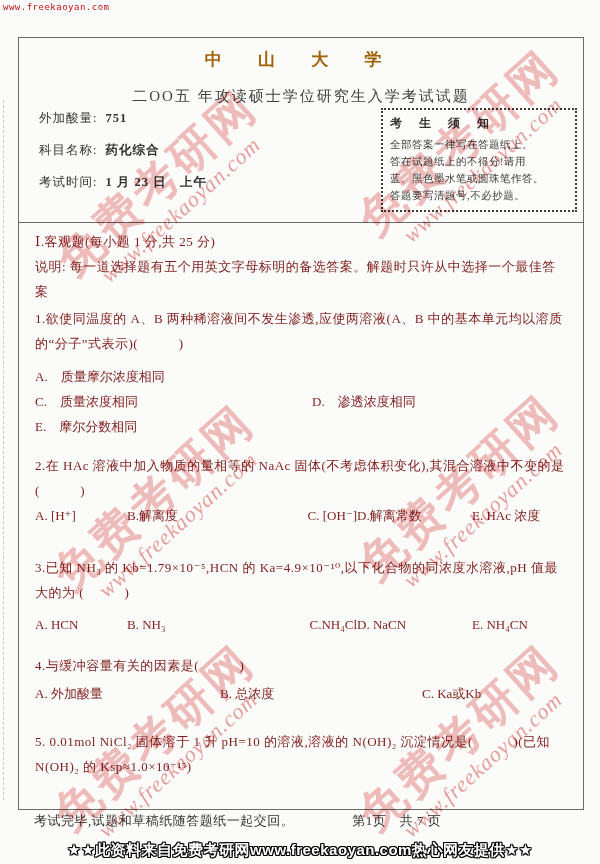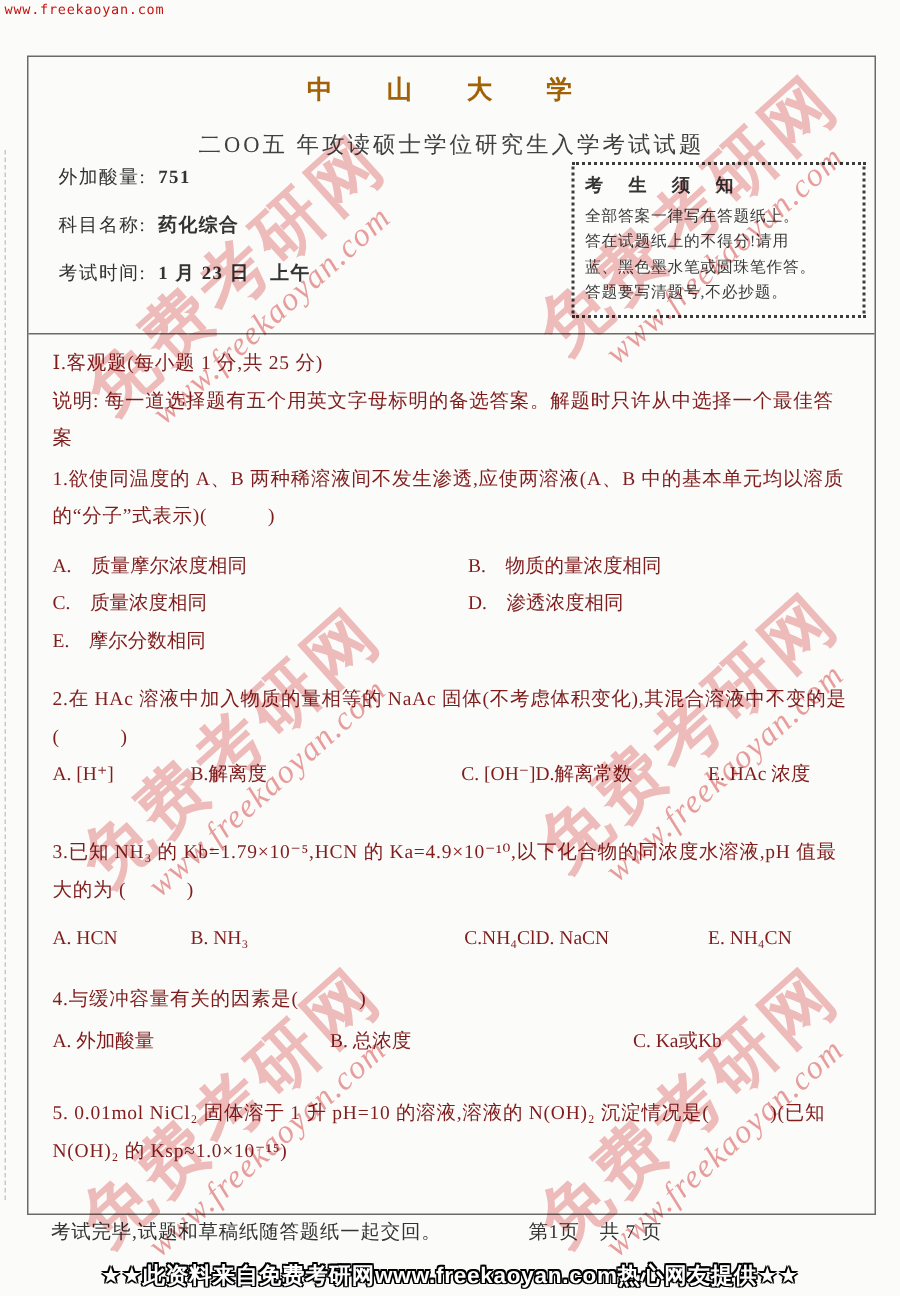--- a/index.html
+++ b/index.html
@@ -171,21 +171,20 @@
 
   <div class="content">
     <div class="sec-heading">Ⅰ.客观题(每小题 1 分,共 25 分)</div>
     <div class="instructions">说明: 每一道选择题有五个用英文字母标明的备选答案。解题时只许从中选择一个最佳答案</div>
 
     <div class="q1">
       <div class="stem">1.欲使同温度的 A、B 两种稀溶液间不发生渗透,应使两溶液(A、B 中的基本单元均以溶质的“分子”式表示)(　　　)</div>
       <div class="opt-rows">
         <div class="opt-row row-2">
           <span>A.　质量摩尔浓度相同</span>
-          <span>B.　物质的量浓度相同</span>
         </div>
         <div class="opt-row row-2">
           <span>C.　质量浓度相同</span>
           <span>D.　渗透浓度相同</span>
         </div>
         <div class="opt-row row-2">
           <span>E.　摩尔分数相同</span>
         </div>
       </div>
     </div>

